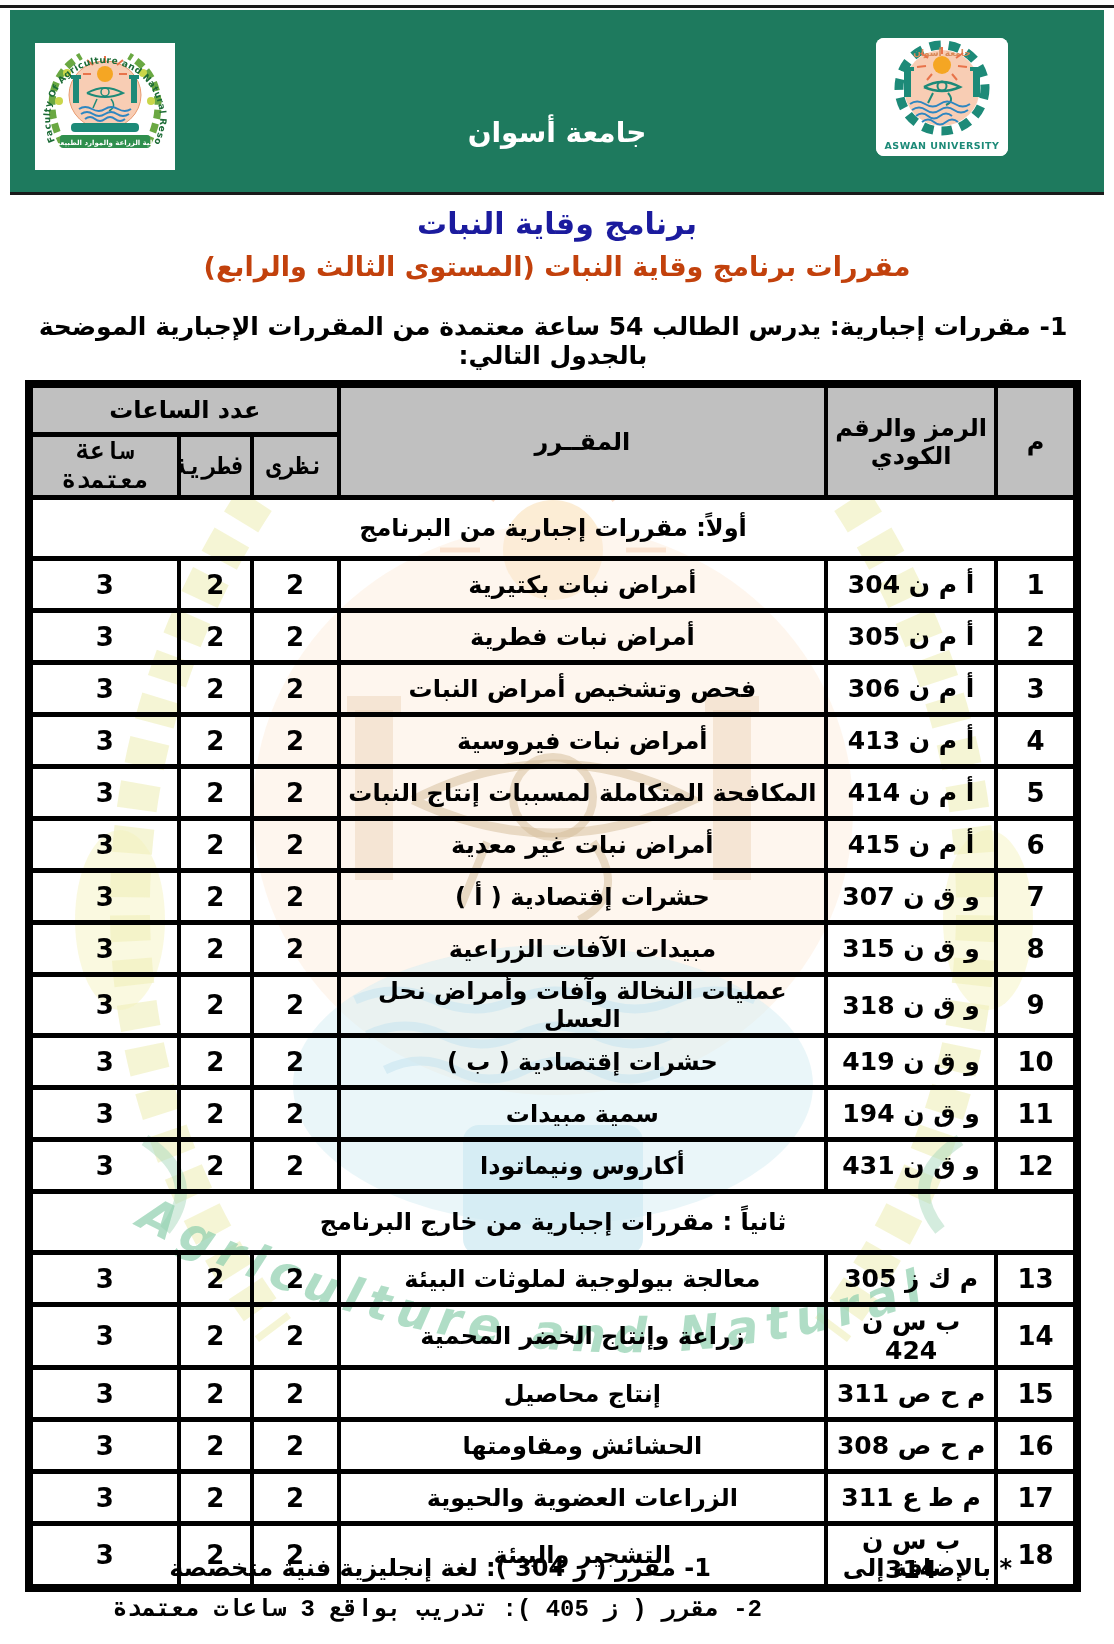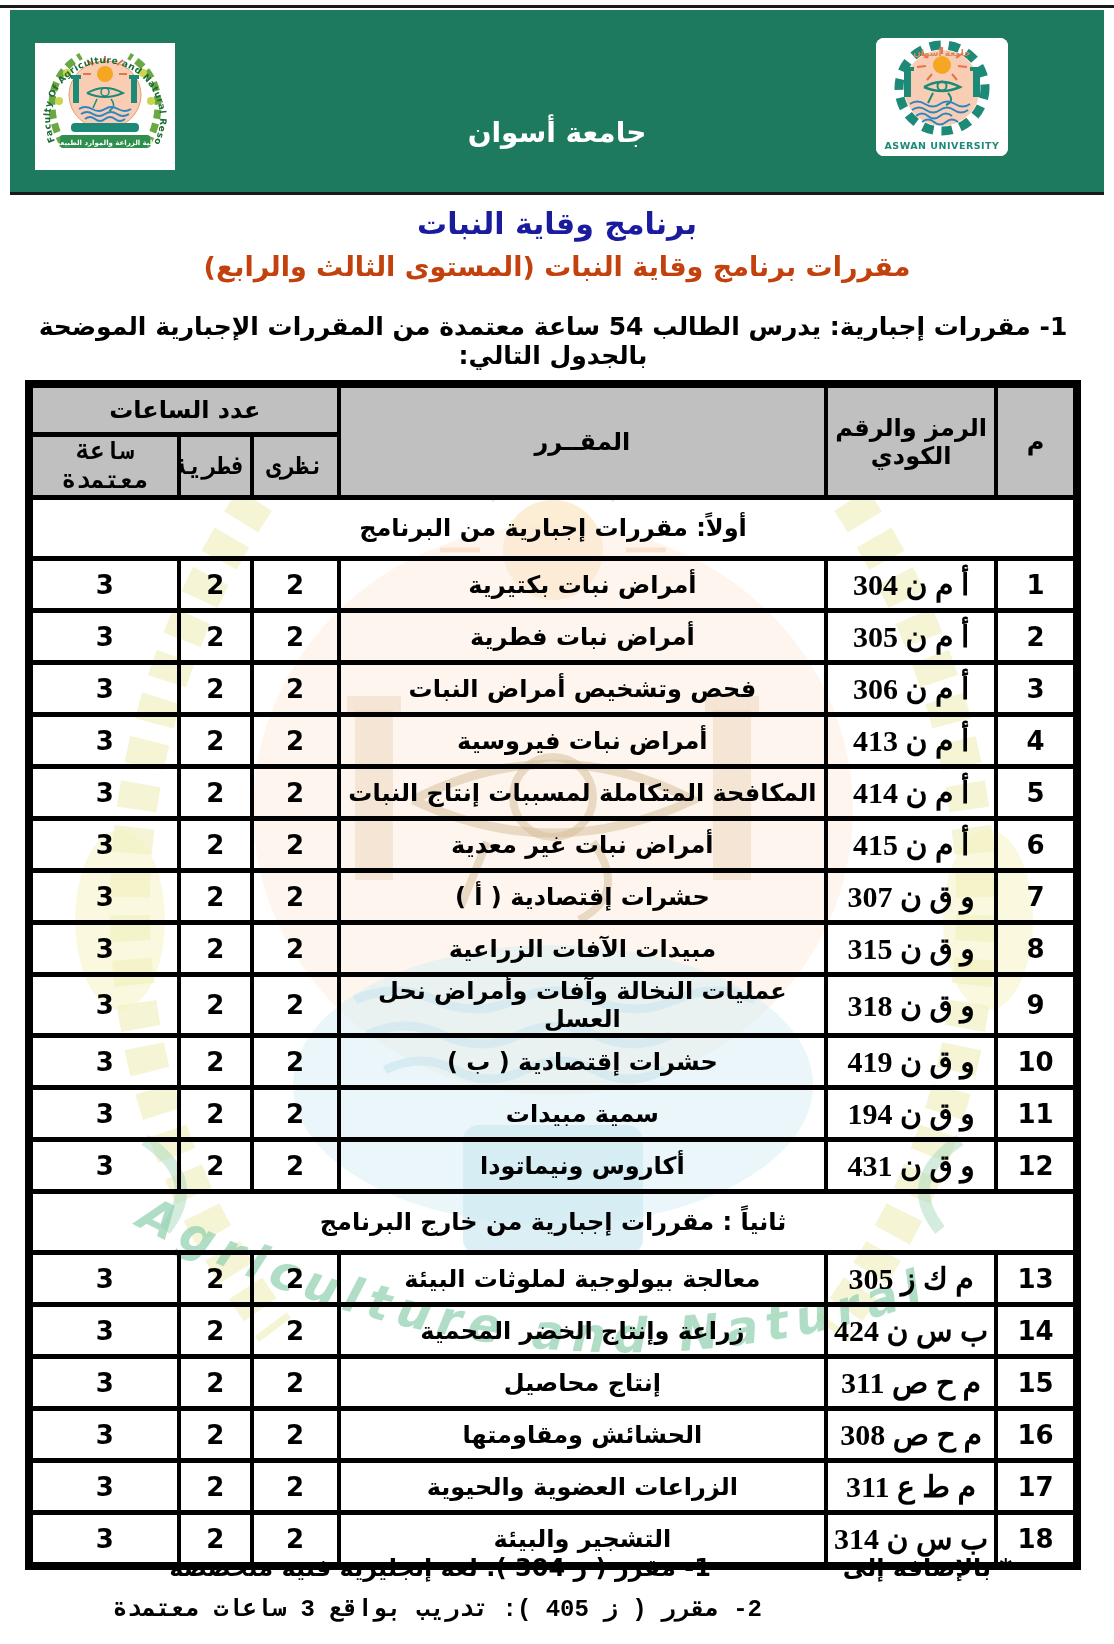--- a/index.html
+++ b/index.html
@@ -70,21 +70,21 @@
     border-top-width: 5px; border-bottom-width: 5px;
     padding: 0 4px;
     text-align: center;
     color: #000;
     overflow: hidden;
   }
   table.courses th { background: var(--header_gray); font-size: 24px; }
   tr.hrowA th { height: 44px; }
   tr.hrowB th { height: 46px; font-family: Liberation Mono, monospace; }
   td.cell-serial { font-size: 26px; }
-  td.cell-code   { font-size: 30px; font-family: Liberation Serif, serif; }
+  td.cell-code   { font-size: 25px; }
   td.cell-course { text-align: right; padding-right: 10px; font-size: 24px; }
   td.cell-theory, td.cell-practical, td.cell-credit { font-size: 26px; }
   tbody td { height: 47px; background: transparent; }
   tr.section-row td {
     height: 56px; font-size: 24px; text-align: center;
     background: transparent;
   }
 
   
   .footnotes {

